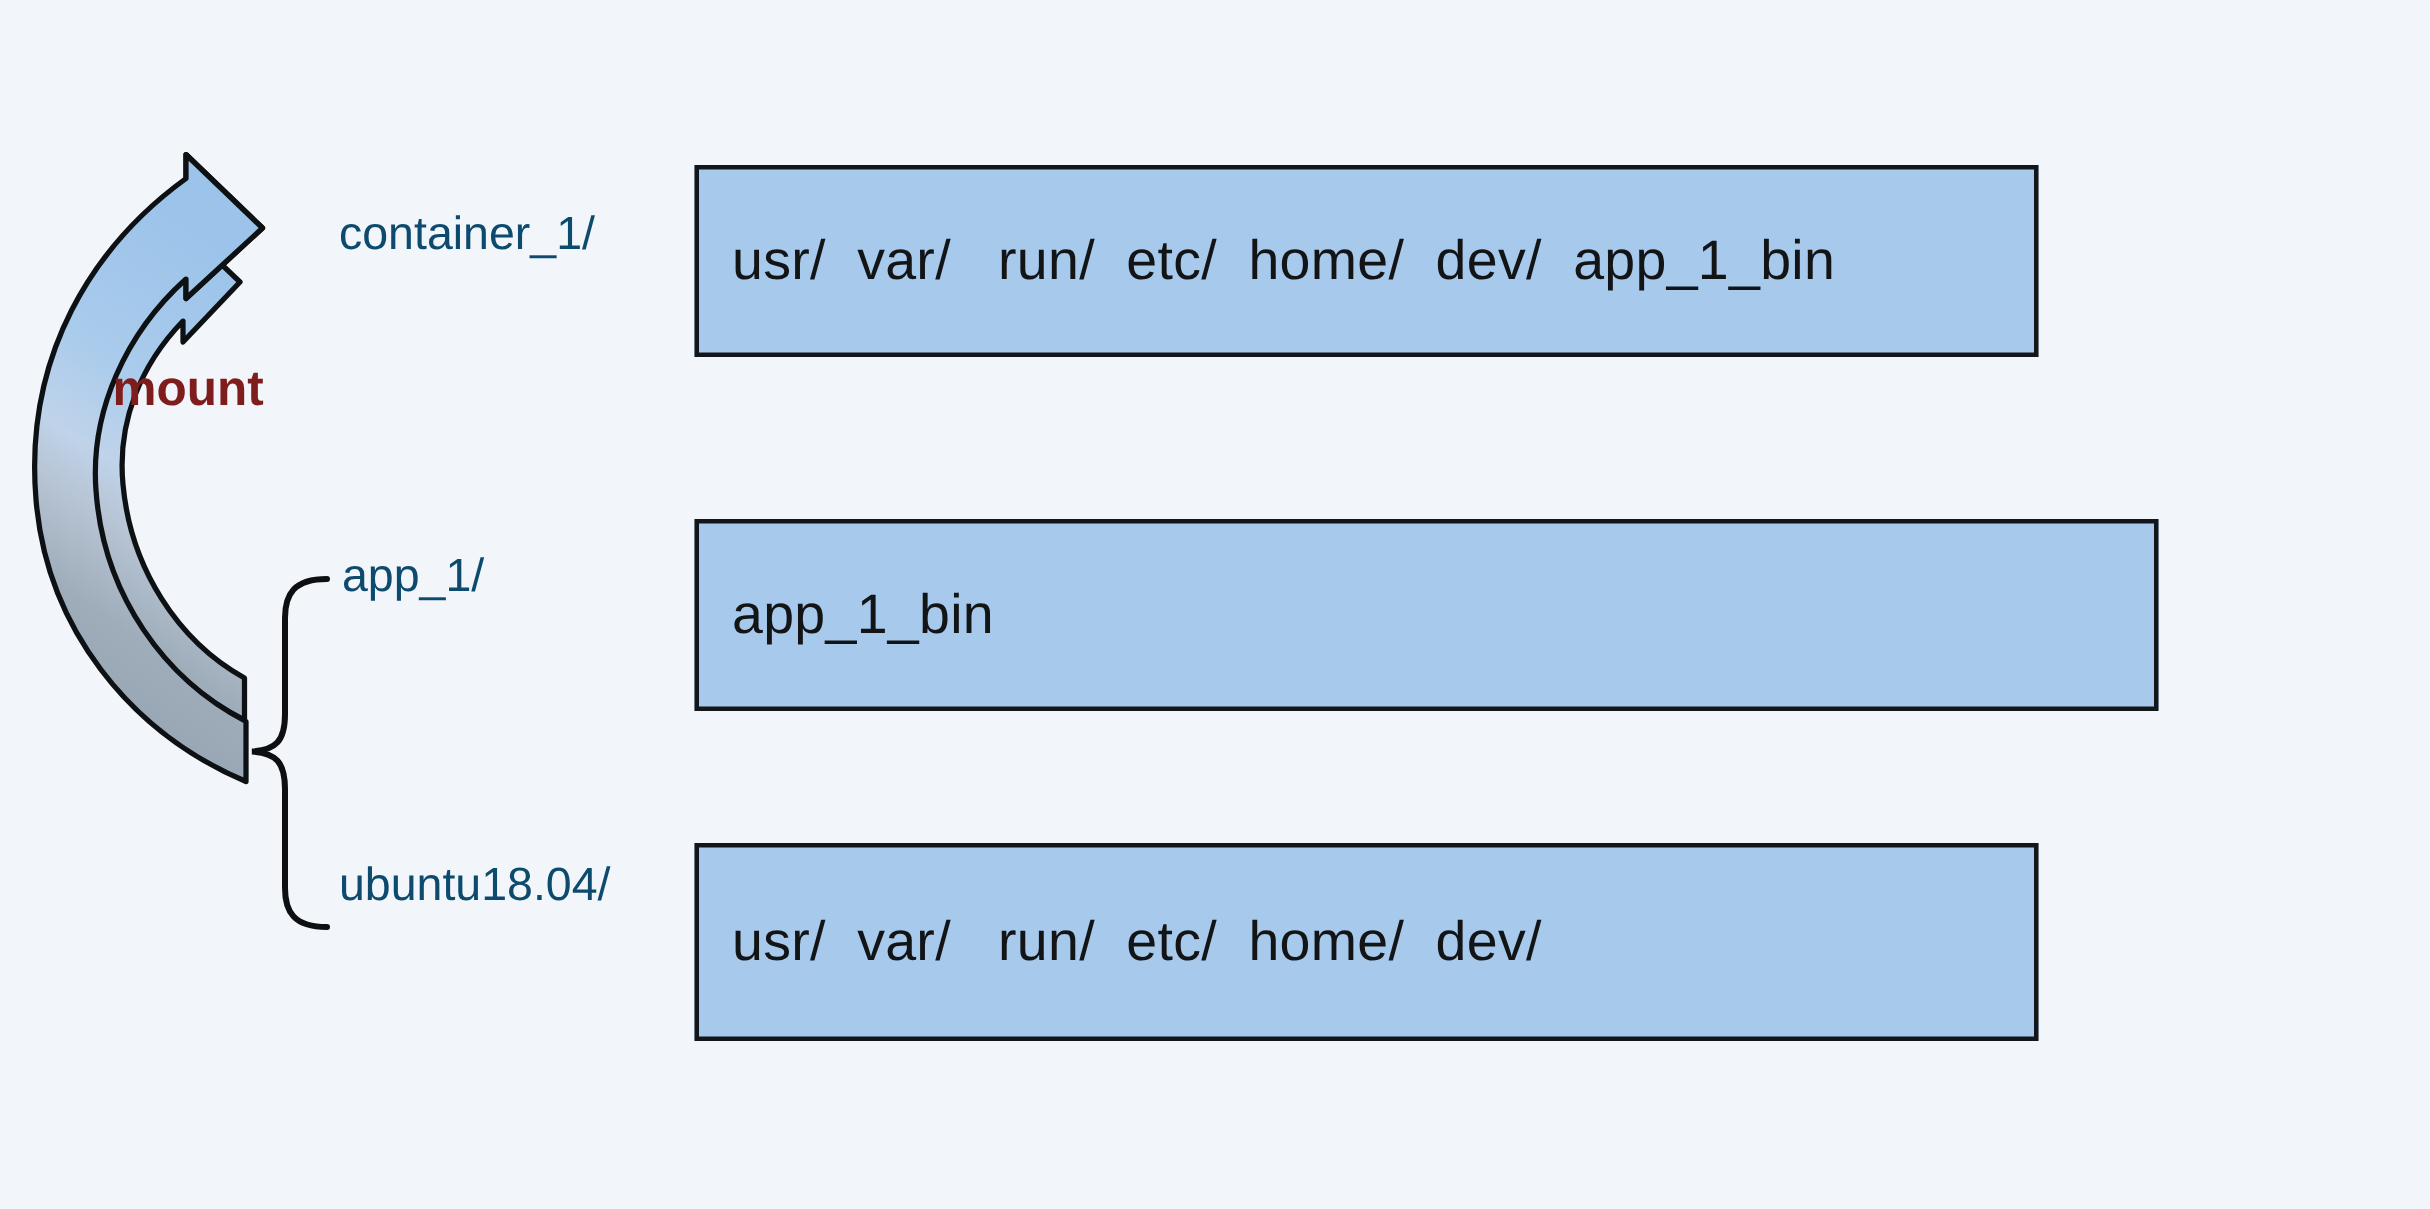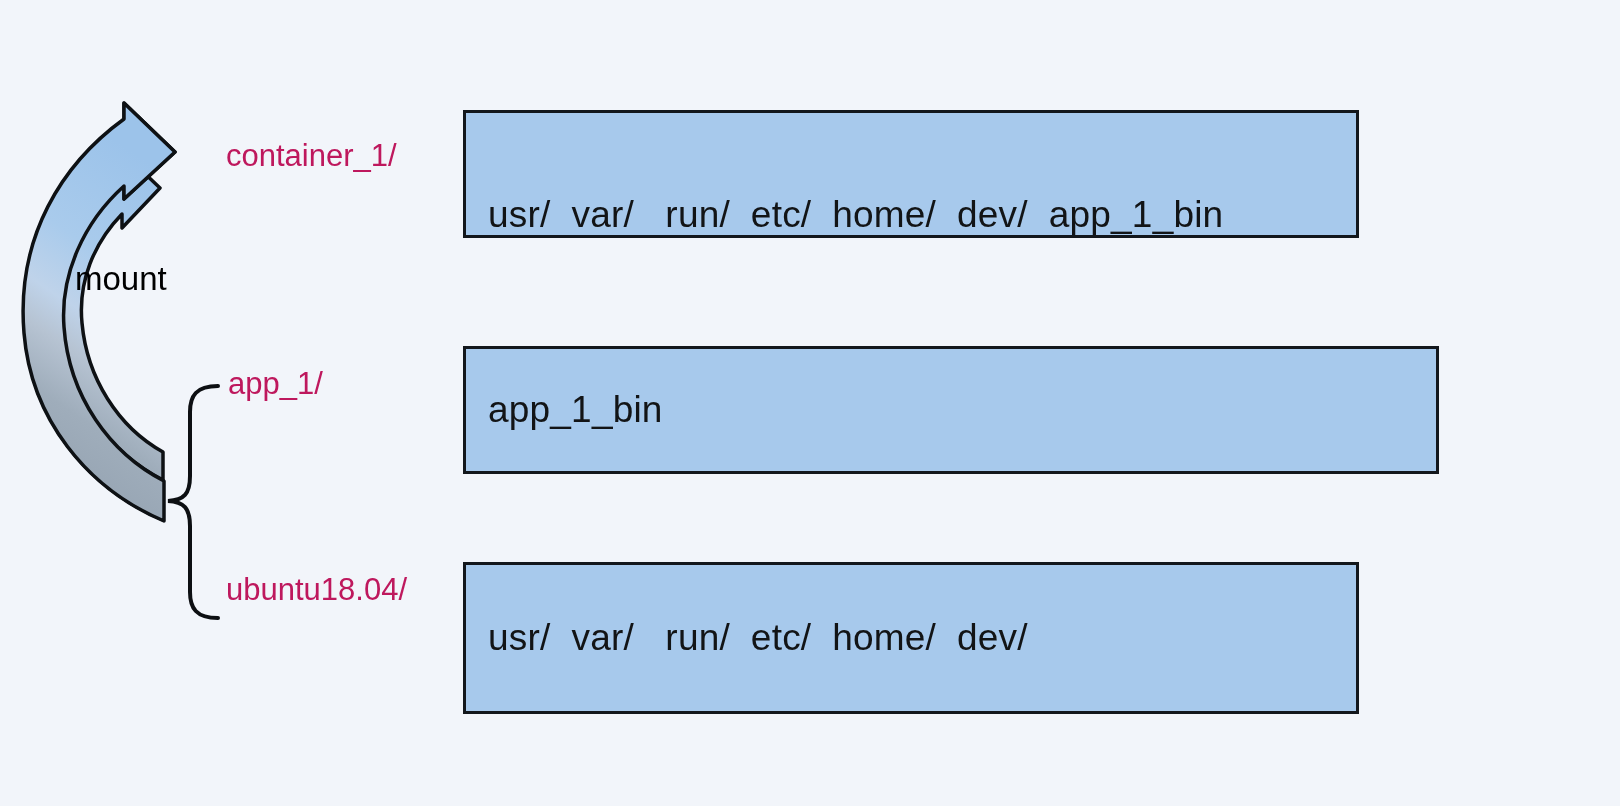--- a/index.html
+++ b/index.html
@@ -38,41 +38,41 @@
     align-items: center;
   }
   .fs-box .contents {
     padding-left: 22px;
     font-size: 37px;
     color: #121416;
     white-space: pre;
     line-height: 1.05;
     letter-spacing: 0.2px;
   }
-  #box-container-1 { left: 463px; top: 110px; width: 896px; height: 128px; align-items: flex-end; }
+  #box-container-1 { left: 463px; top: 110px; width: 896px; height: 128px; }
   #box-app-1      { left: 463px; top: 346px; width: 976px; height: 128px; }
-  #box-ubuntu     { left: 463px; top: 562px; width: 896px; height: 152px; }
+  #box-ubuntu     { left: 463px; top: 562px; width: 896px; height: 132px; }
 
   .side-label {
     position: absolute;
     font-size: 31px;
-    color: #be185d;
+    color: #0c4a6e;
     white-space: pre;
   }
   #label-container-1 { left: 226px; top: 138px; }
   #label-app-1       { left: 228px; top: 366px; }
   #label-ubuntu      { left: 226px; top: 572px; text-align: center; }
 
   #label-mount {
     position: absolute;
     left: 75px;
-    top: 260px;
+    top: 240px;
     font-size: 33px;
-    font-weight: normal;
-    color: #000000;
+    font-weight: bold;
+    color: #7f1d1d;
     white-space: pre;
   }
 </style>
 </head>
 <body>
 
 <div id="canvas">
 
   <svg class="layer-svg" viewBox="0 0 1620 806">
     <defs>

